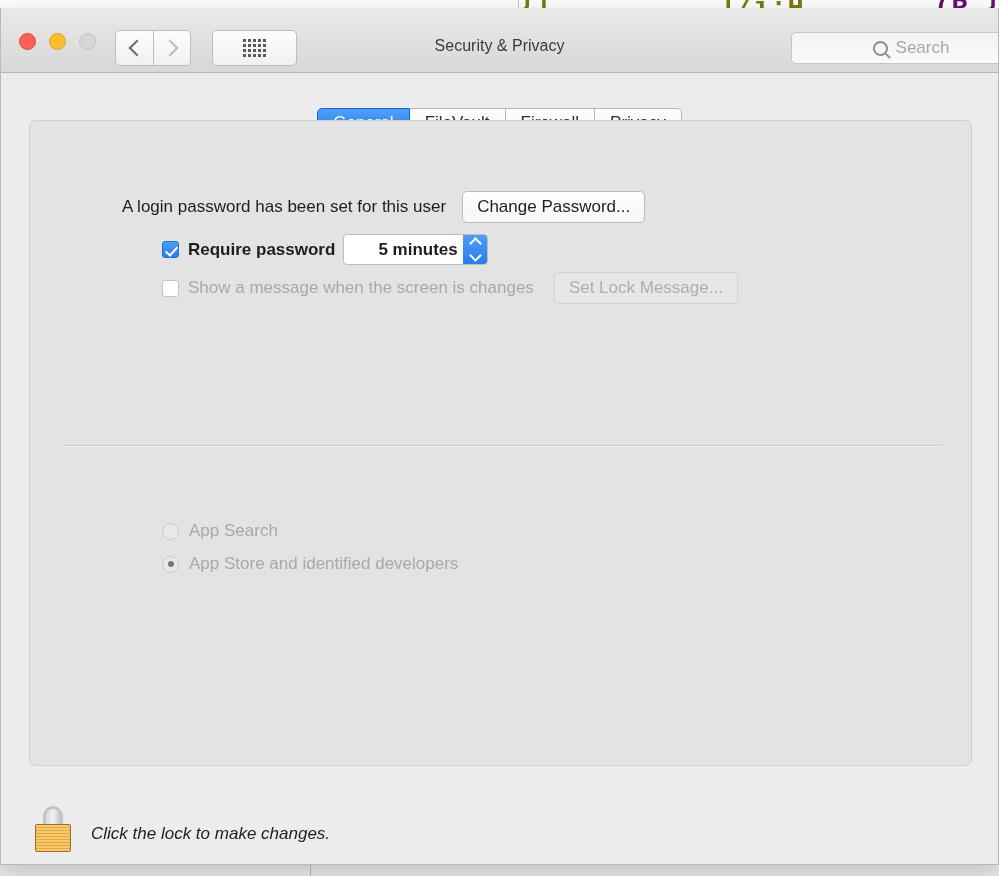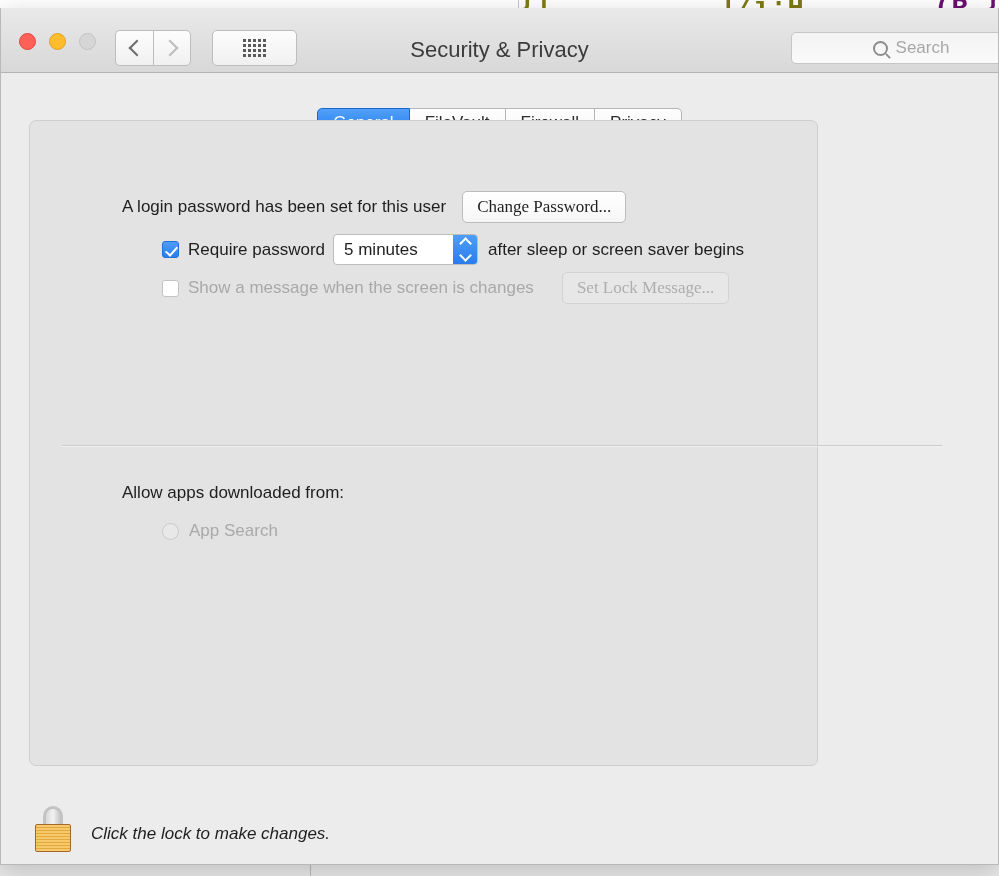--- a/index.html
+++ b/index.html
@@ -114,21 +114,21 @@
     grid-template-columns: repeat(5, 3px);
     grid-template-rows: repeat(4, 3px);
     gap: 2px;
   }
   .grid-icon i { background: #5a5a5a; display: block; width: 3px; height: 3px; }
 
   #window-title {
     position: absolute;
     left: 0; right: 0; top: 29px;
     text-align: center;
-    font-size: 22px;
+    font-size: 16px;
     color: #3b3b3b;
   }
 
   #search-field {
     position: absolute;
     left: 790px; top: 24px;
     width: 240px; height: 32px;
     background: linear-gradient(to bottom, #f3f3f3, #fafafa);
     border: 1px solid #c6c6c6;
     border-radius: 5px;
@@ -182,48 +182,47 @@
   .tab.active {
     background: linear-gradient(to bottom, #52a0f8 0%, #1d79eb 100%);
     border-color: #1668cc;
     color: #ffffff;
   }
 
   
   #content-panel {
     position: absolute;
     left: 28px; top: 112px;
-    width: 789px; height: 646px;
+    width: 943px; height: 646px;
     background: #e3e3e3;
     border: 1px solid #cfcfcf;
     border-radius: 7px;
     box-sizing: border-box;
   }
 
   .row { position: absolute; display: flex; align-items: center; }
   .lbl { font-size: 17px; color: #1e1e1e; }
   .lbl.dim { color: #a9a9a9; }
 
   #row-login-pw  { left: 92px; top: 70px; }
-  #row-require   { left: 132px; top: 113px; }
+  #row-require   { left: 132px; top: 113px; font-weight: bold; }
   #row-message   { left: 132px; top: 151px; }
   #row-autologin { left: 132px; top: 185px; }
 
   .push-btn {
     background: linear-gradient(to bottom, #ffffff, #f6f6f6);
     border: 1px solid #bcbcbc;
     border-radius: 5px;
     font-size: 17px;
     color: #1e1e1e;
     padding: 0 14px;
     height: 32px;
     display: flex;
     align-items: center;
     box-sizing: border-box;
-    font-family: Liberation Serif, serif;
   }
   .push-btn.disabled {
     background: #e7e7e7;
     border-color: #d3d3d3;
     color: #aeaeae;
   }
 
   
   .cbox {
     width: 17px; height: 17px;
@@ -264,20 +263,21 @@
   #popup-password-delay {
     margin: 0 10px 0 8px;
     width: 145px; height: 31px;
     background: #ffffff;
     border: 1px solid #bdbdbd;
     border-radius: 4px;
     box-sizing: border-box;
     display: flex;
     align-items: center;
     position: relative;
+    padding-left: 24px;
   }
   #popup-value {
     font-size: 17px;
     color: #1e1e1e;
     padding-left: 10px;
   }
   #popup-stepper {
     position: absolute;
     right: 0; top: 0;
     width: 24px; height: 29px;
@@ -451,41 +451,43 @@
           <span class="tick"></span>
         </span>
       <span class="lbl">Require password</span>
       <span id="popup-password-delay">
         <span id="popup-value">5 minutes</span>
         <span id="popup-stepper">
           <span class="up"></span>
             <span class="dn"></span>
         </span>
       </span>
-      <span class="lbl">after sleep or screen saver begins</span>
     </div>
 
     <div id="row-message" class="row">
       <span class="cbox off"></span>
       <span class="lbl dim">Show a message when the screen is changes</span>
-      <span class="push-btn disabled" style="margin-left:28px">Set Lock Message...</span>
+      <span class="push-btn disabled" style="margin-left:20px">Set Lock Message...</span>
     </div>
 
 
     <div id="panel-divider"></div>
 
-    <div id="gatekeeper-label" class="row">
-      <span class="lbl">Allow apps downloaded from:</span>
-    </div>
 
     <div id="radio-appstore" class="row">
       <span class="radio"></span>
       <span class="lbl dim">App Search</span>
     </div>
 
+    <div id="radio-appstore-devs" class="row">
+      <span class="radio">
+          <span class="dot"></span>
+        </span>
+      <span class="lbl dim">App Store and identified developers</span>
+    </div>
 
   </div>
 
   <div id="bottom-bar">
     <div id="lock-button">
       <div id="lock-shackle"></div>
       <div id="lock-body"></div>
     </div>
     <div id="lock-caption">Click the lock to make changes.</div>
 

